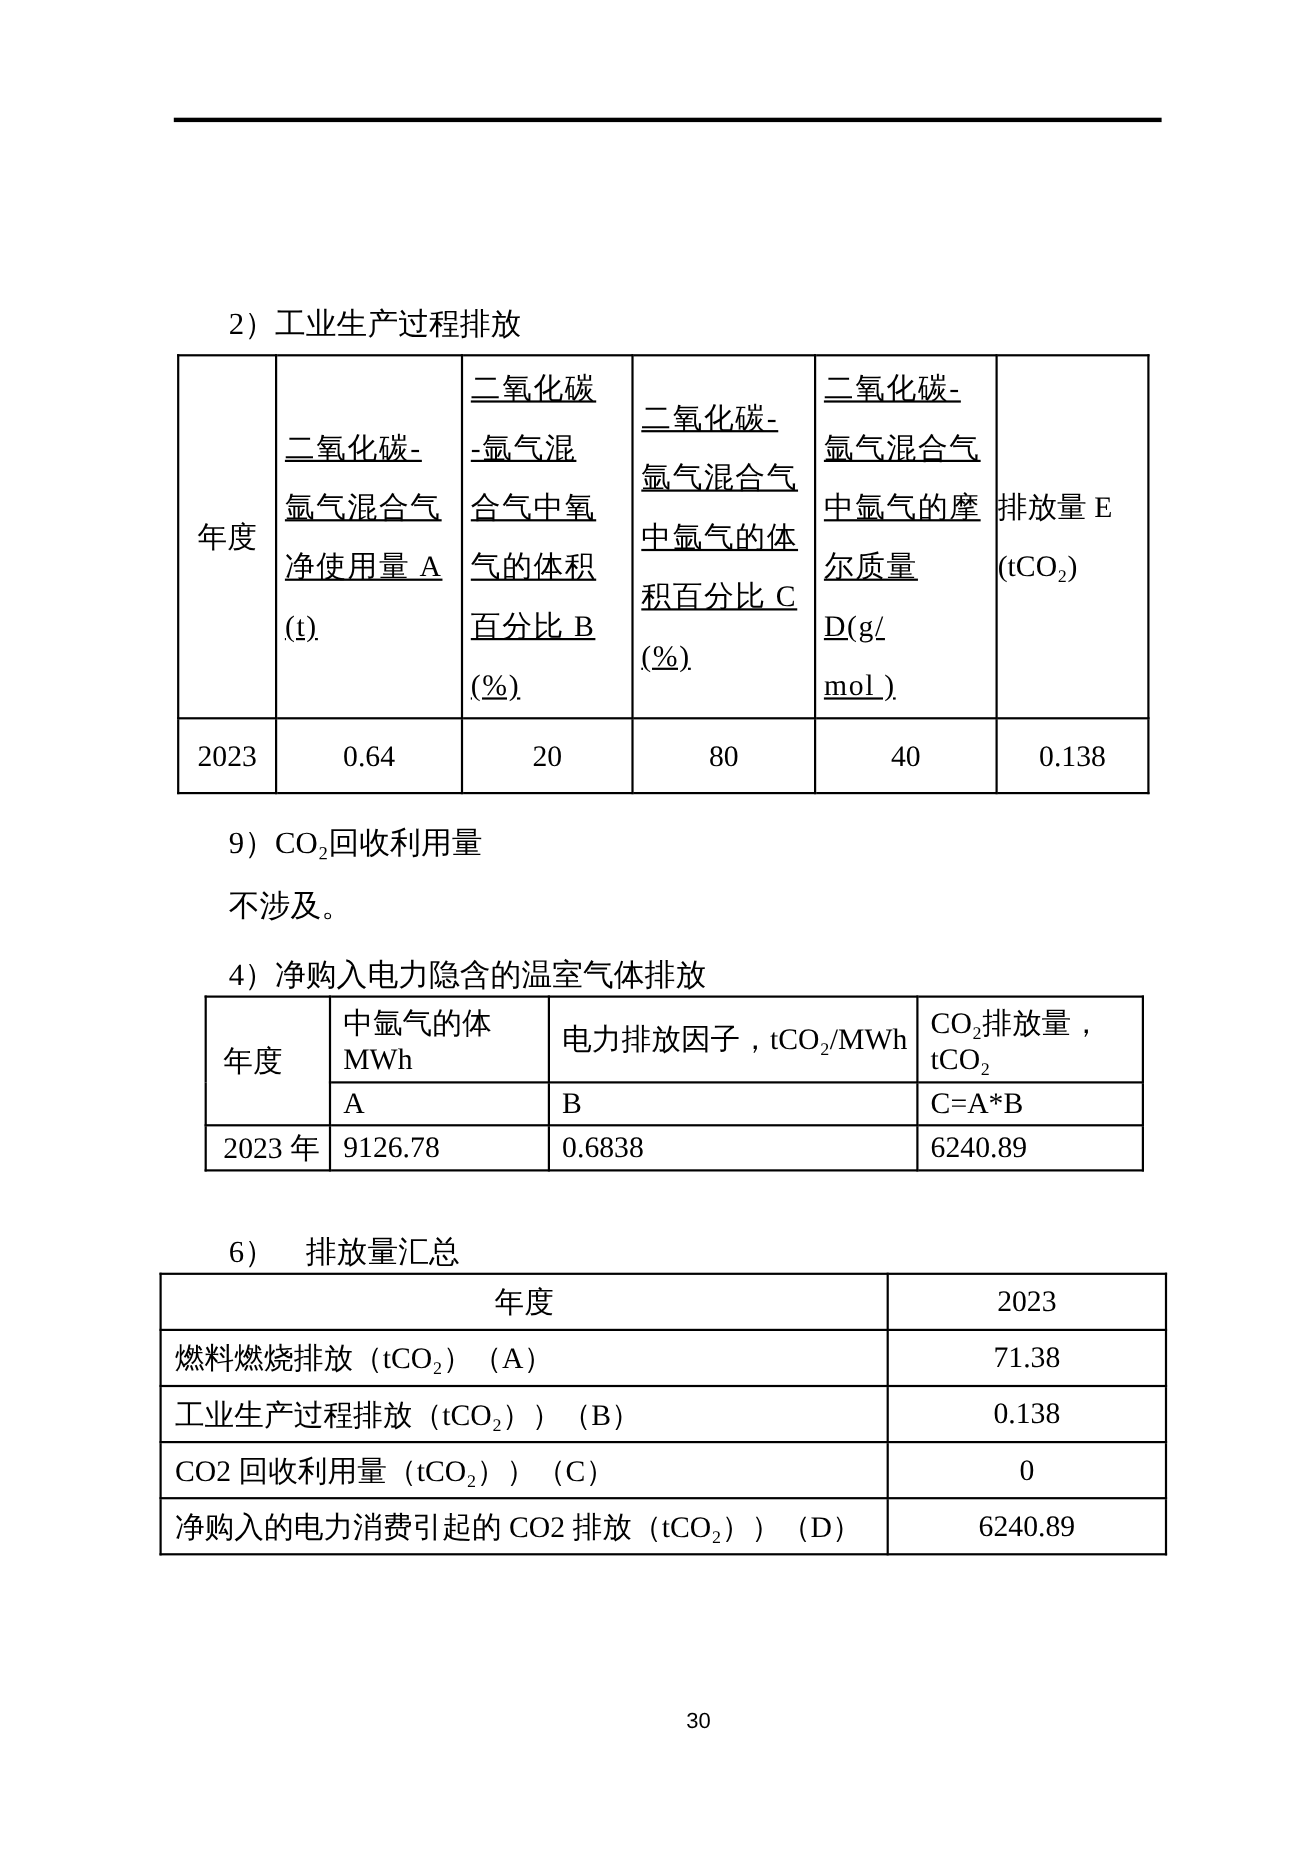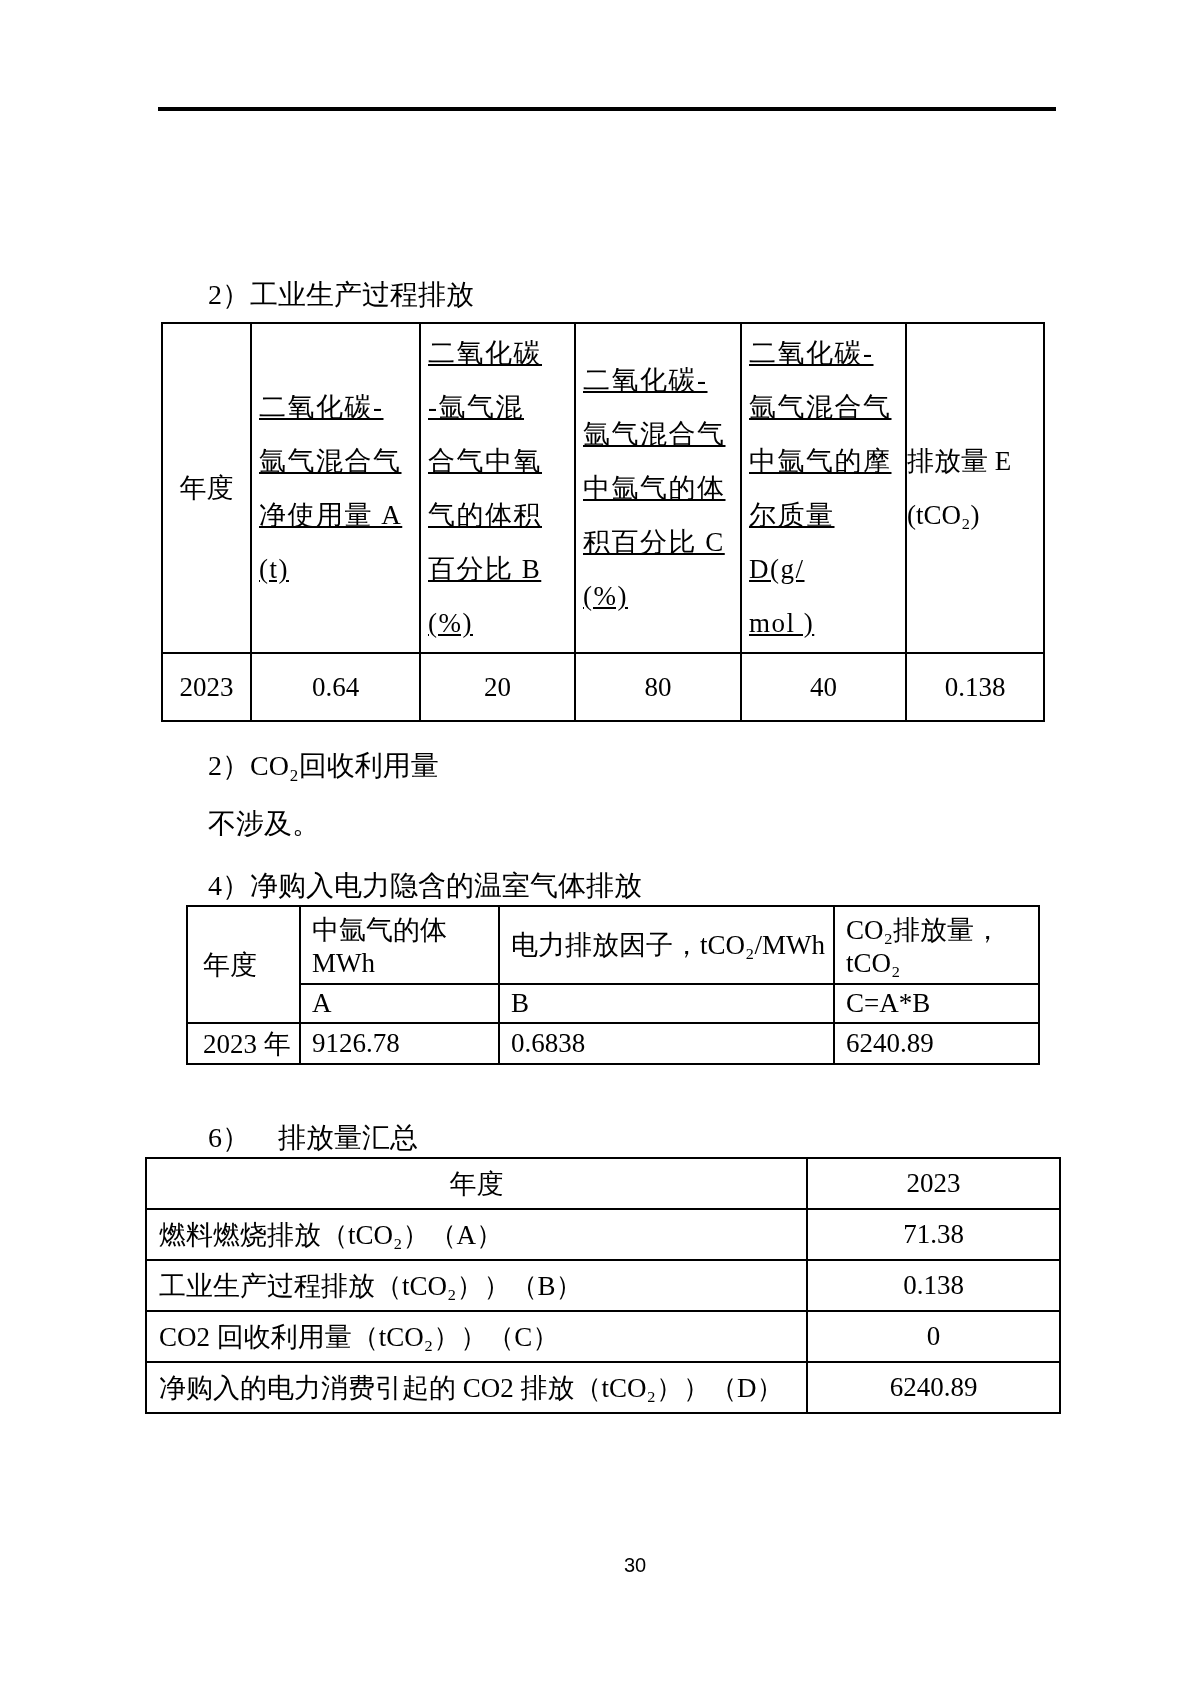--- a/index.html
+++ b/index.html
@@ -132,21 +132,21 @@
       <td class="dat">2023</td>
       <td class="dat">0.64</td>
       <td class="dat">20</td>
       <td class="dat">80</td>
       <td class="dat">40</td>
       <td class="dat">0.138</td>
     </tr>
   </tbody>
     </table>
 
-  <div class="heading h-recovery">2）CO₂回收利用量</div>
+  <div class="heading h-recovery">9）CO₂回收利用量</div>
   <div class="para p-note">不涉及。</div>
   <div class="heading h-electricity">4）净购入电力隐含的温室气体排放</div>
 
   <table class="t3">
     <colgroup>
       <col style="width:113px">
         <col style="width:199px">
         <col style="width:335px">
         <col style="width:205px">
     </colgroup>

